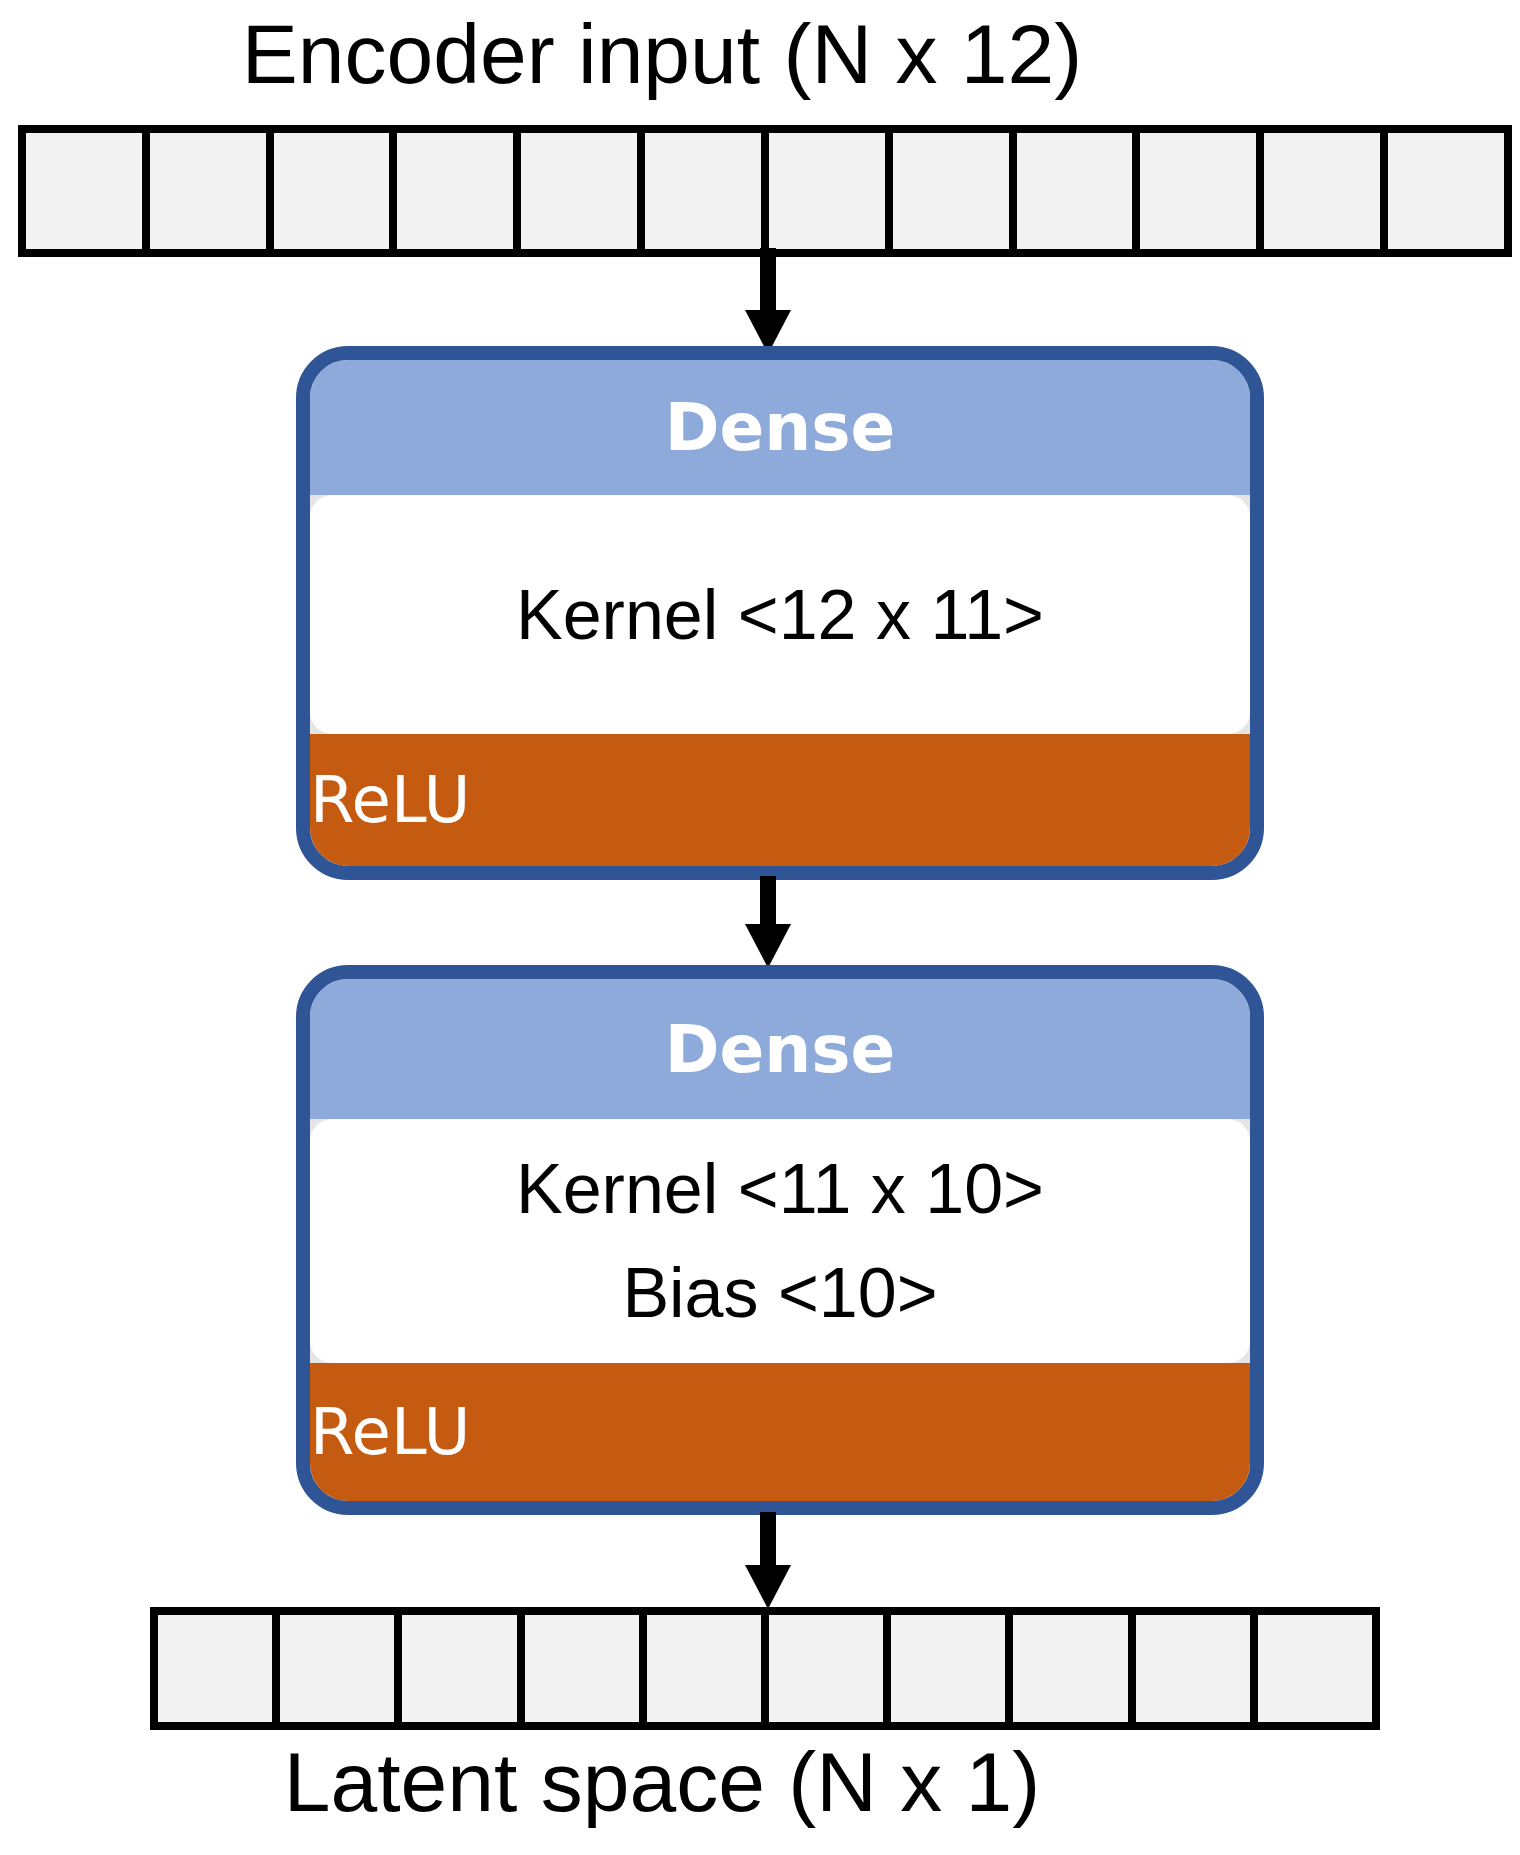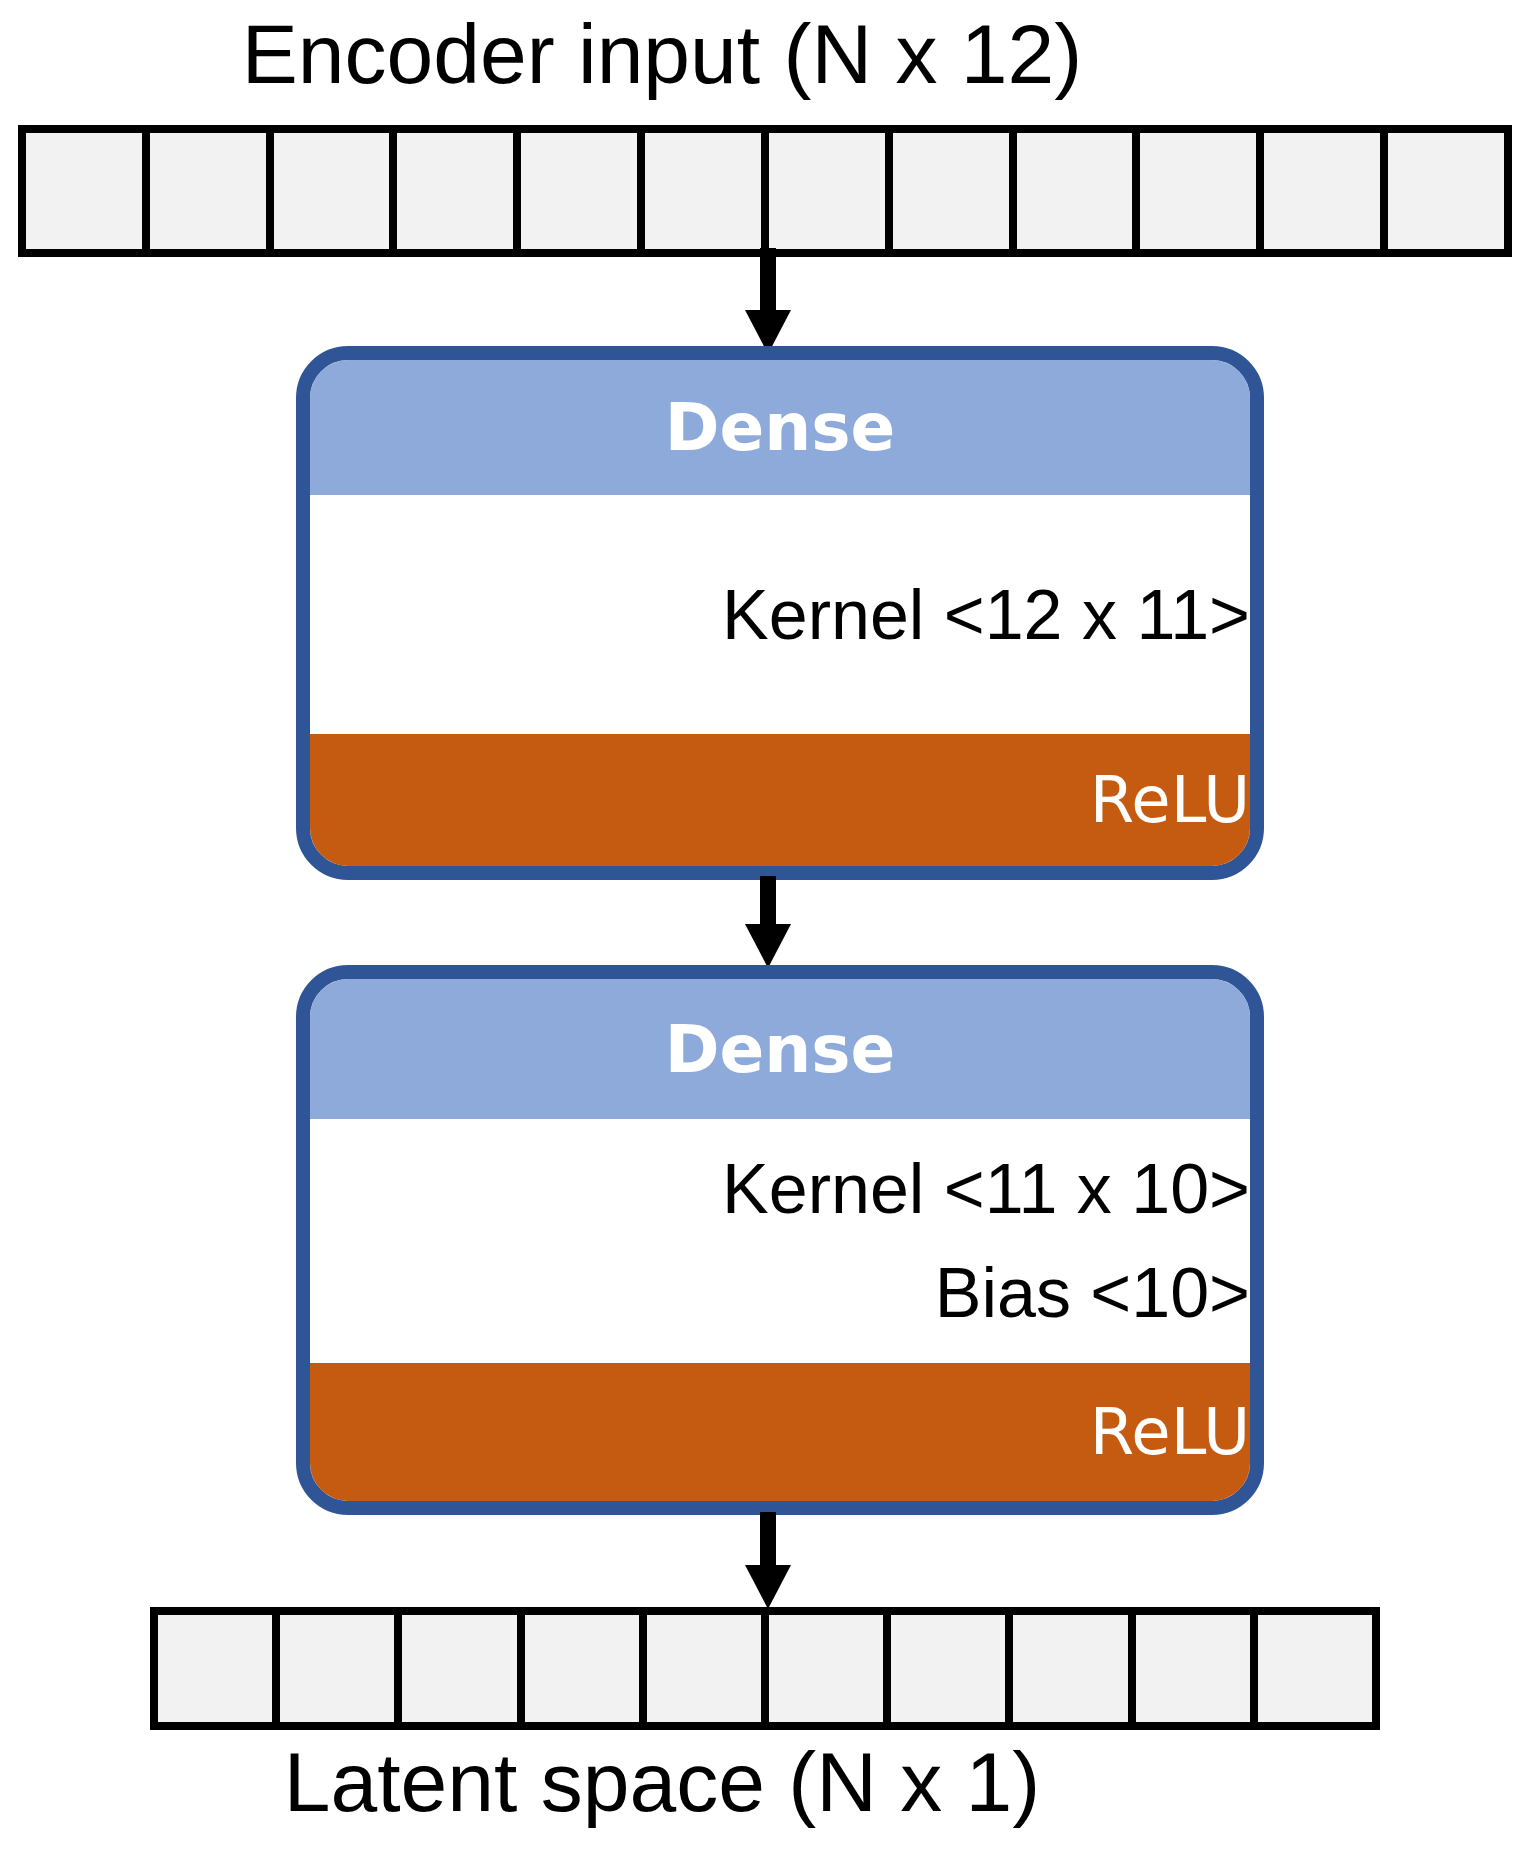--- a/index.html
+++ b/index.html
@@ -69,27 +69,28 @@
     display:flex;align-items:center;justify-content:center;
     font-family:"DejaVu Sans",sans-serif;
     font-weight:bold;font-size:66px;color:#ffffff;
   }
   .box1 .layer-header{height:135px;}
   .box2 .layer-header{height:140px;}
   .layer-body{
     flex:1 1 auto;
     background:#ffffff;
     display:flex;flex-direction:column;
-    align-items:flex-end;justify-content:center;
+    align-items:center;justify-content:center;
     font-size:70px;line-height:104px;color:#000000;
     white-space:nowrap;
+    border-radius:22px;
   }
   .layer-footer{
     background:#C55A11;
-    display:flex;align-items:center;justify-content:flex-end;
+    display:flex;align-items:center;justify-content:flex-start;
     font-family:"DejaVu Sans",sans-serif;
     font-weight:normal;font-size:64px;color:#ffffff;
   }
   .box1 .layer-footer{height:132px;}
   .box2 .layer-footer{height:138px;}
 </style>
 </head>
 <body>
 
 <div class="canvas">

